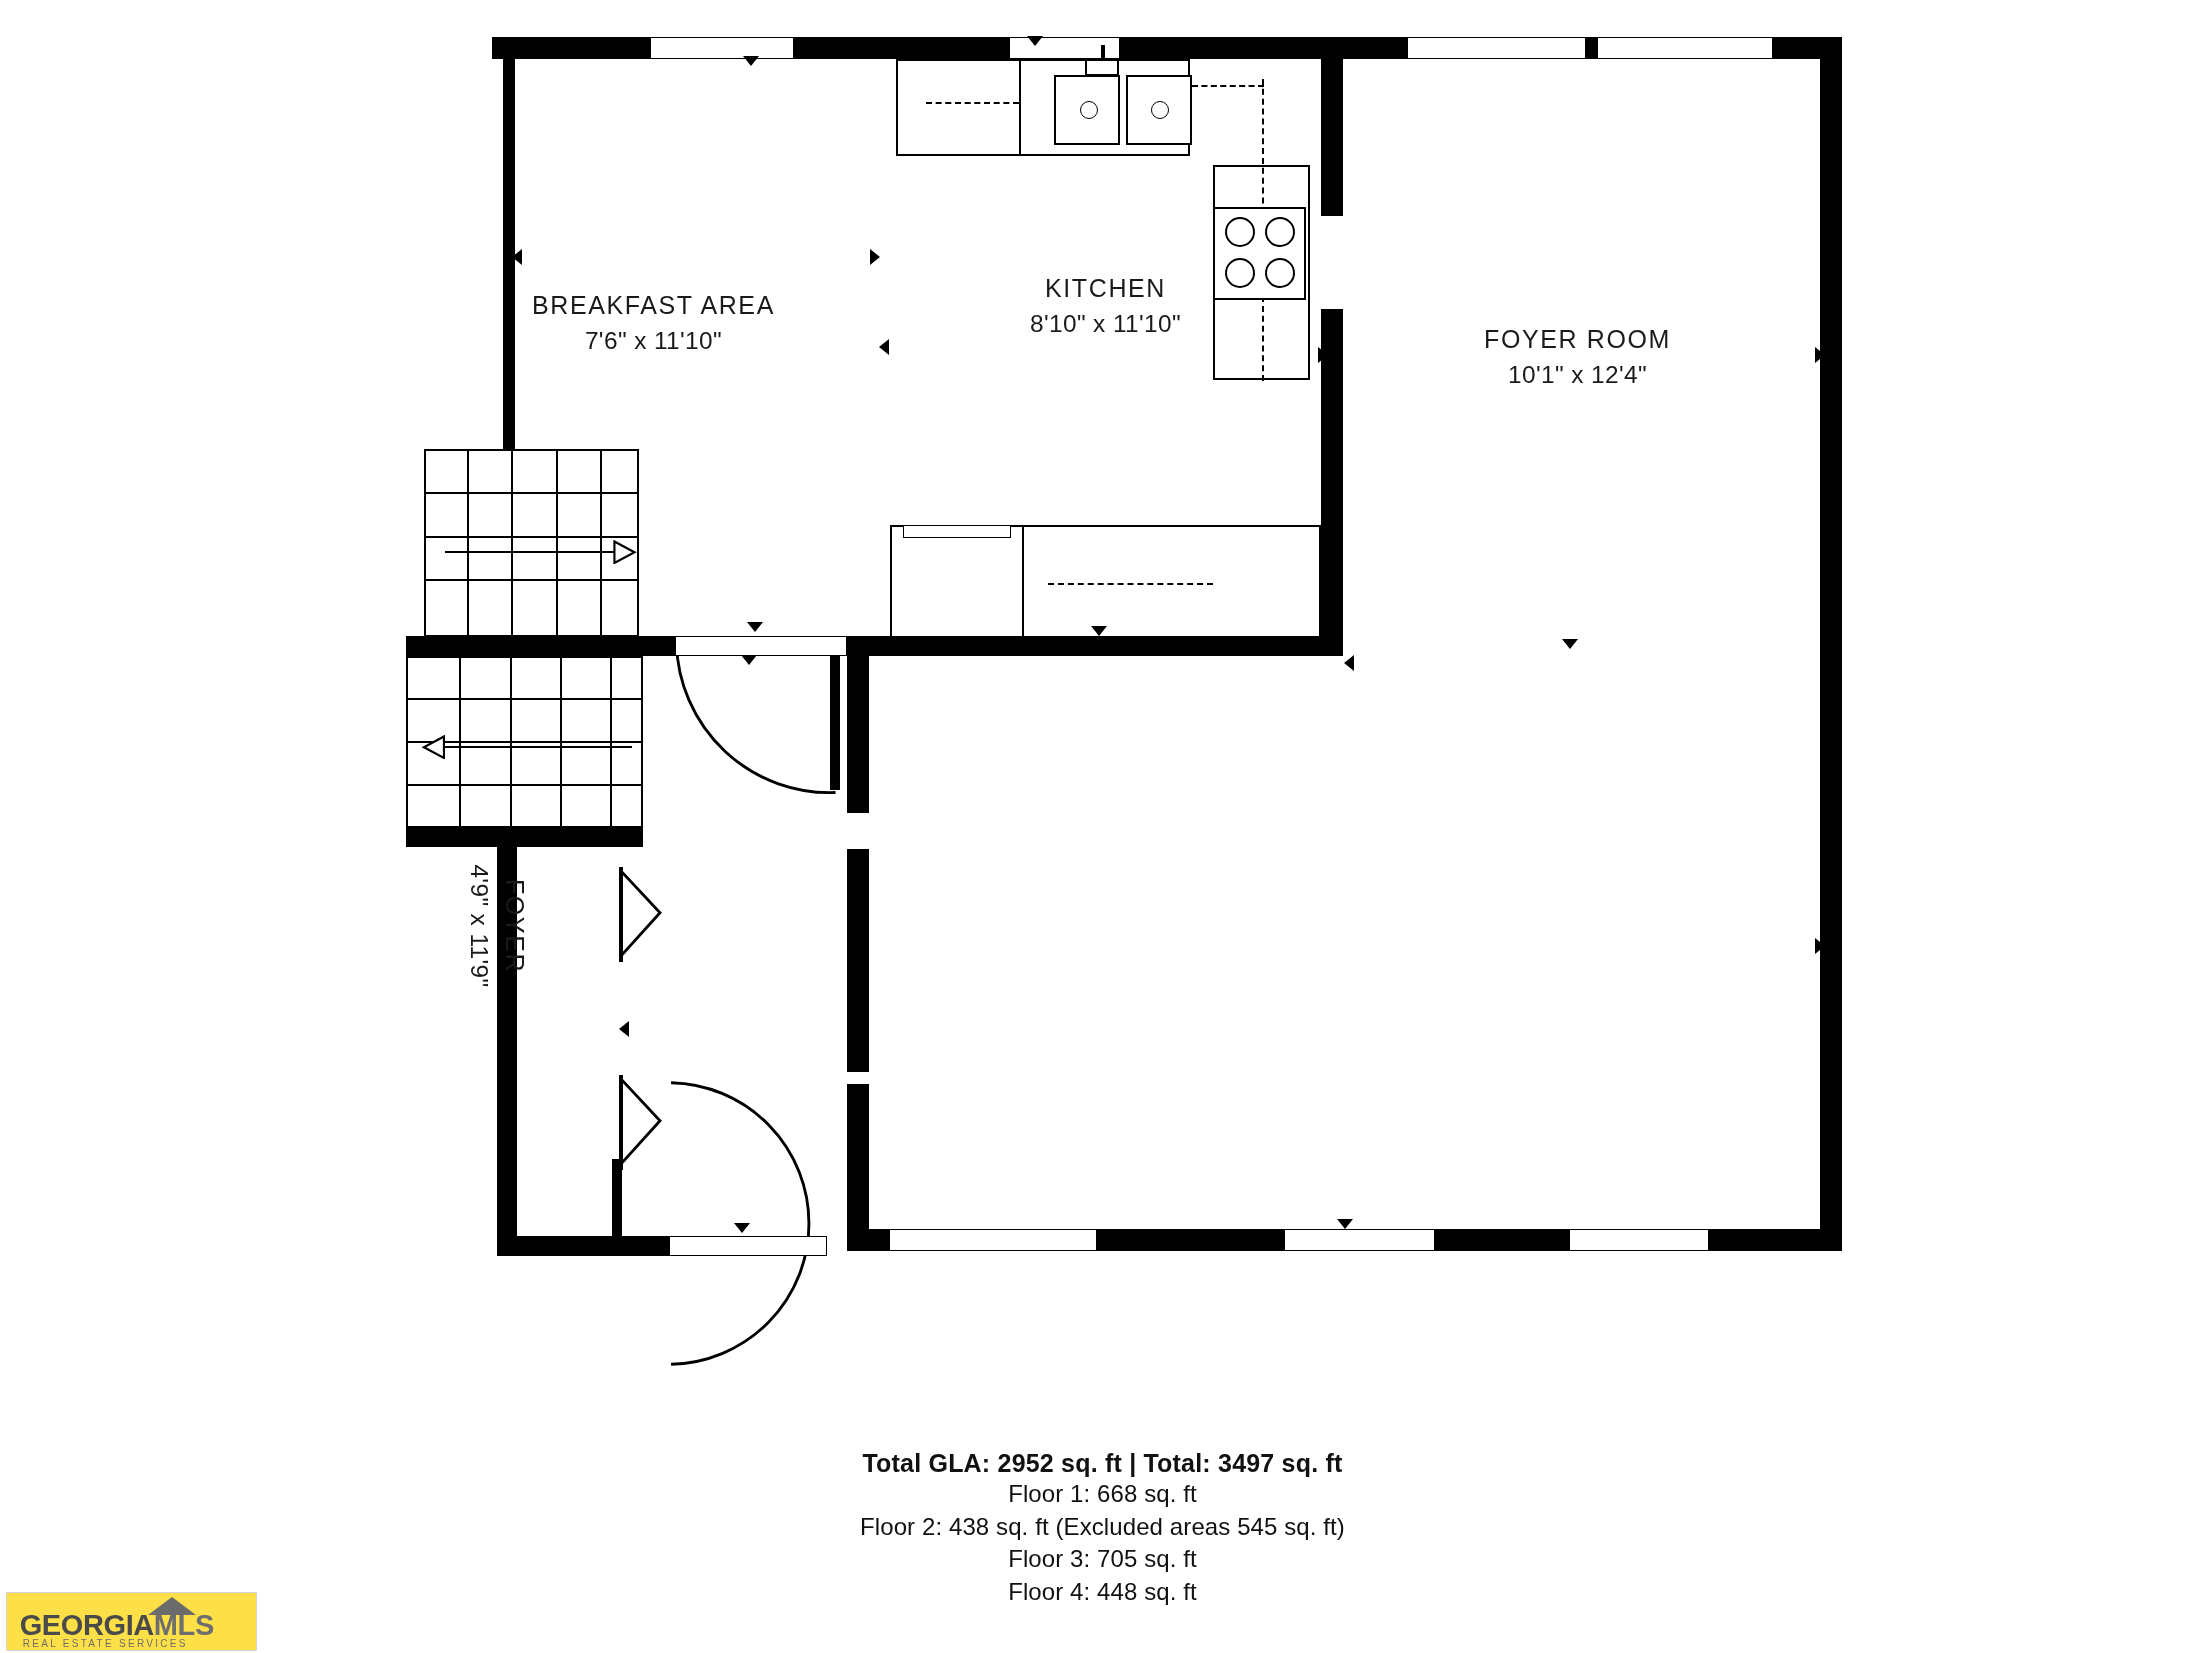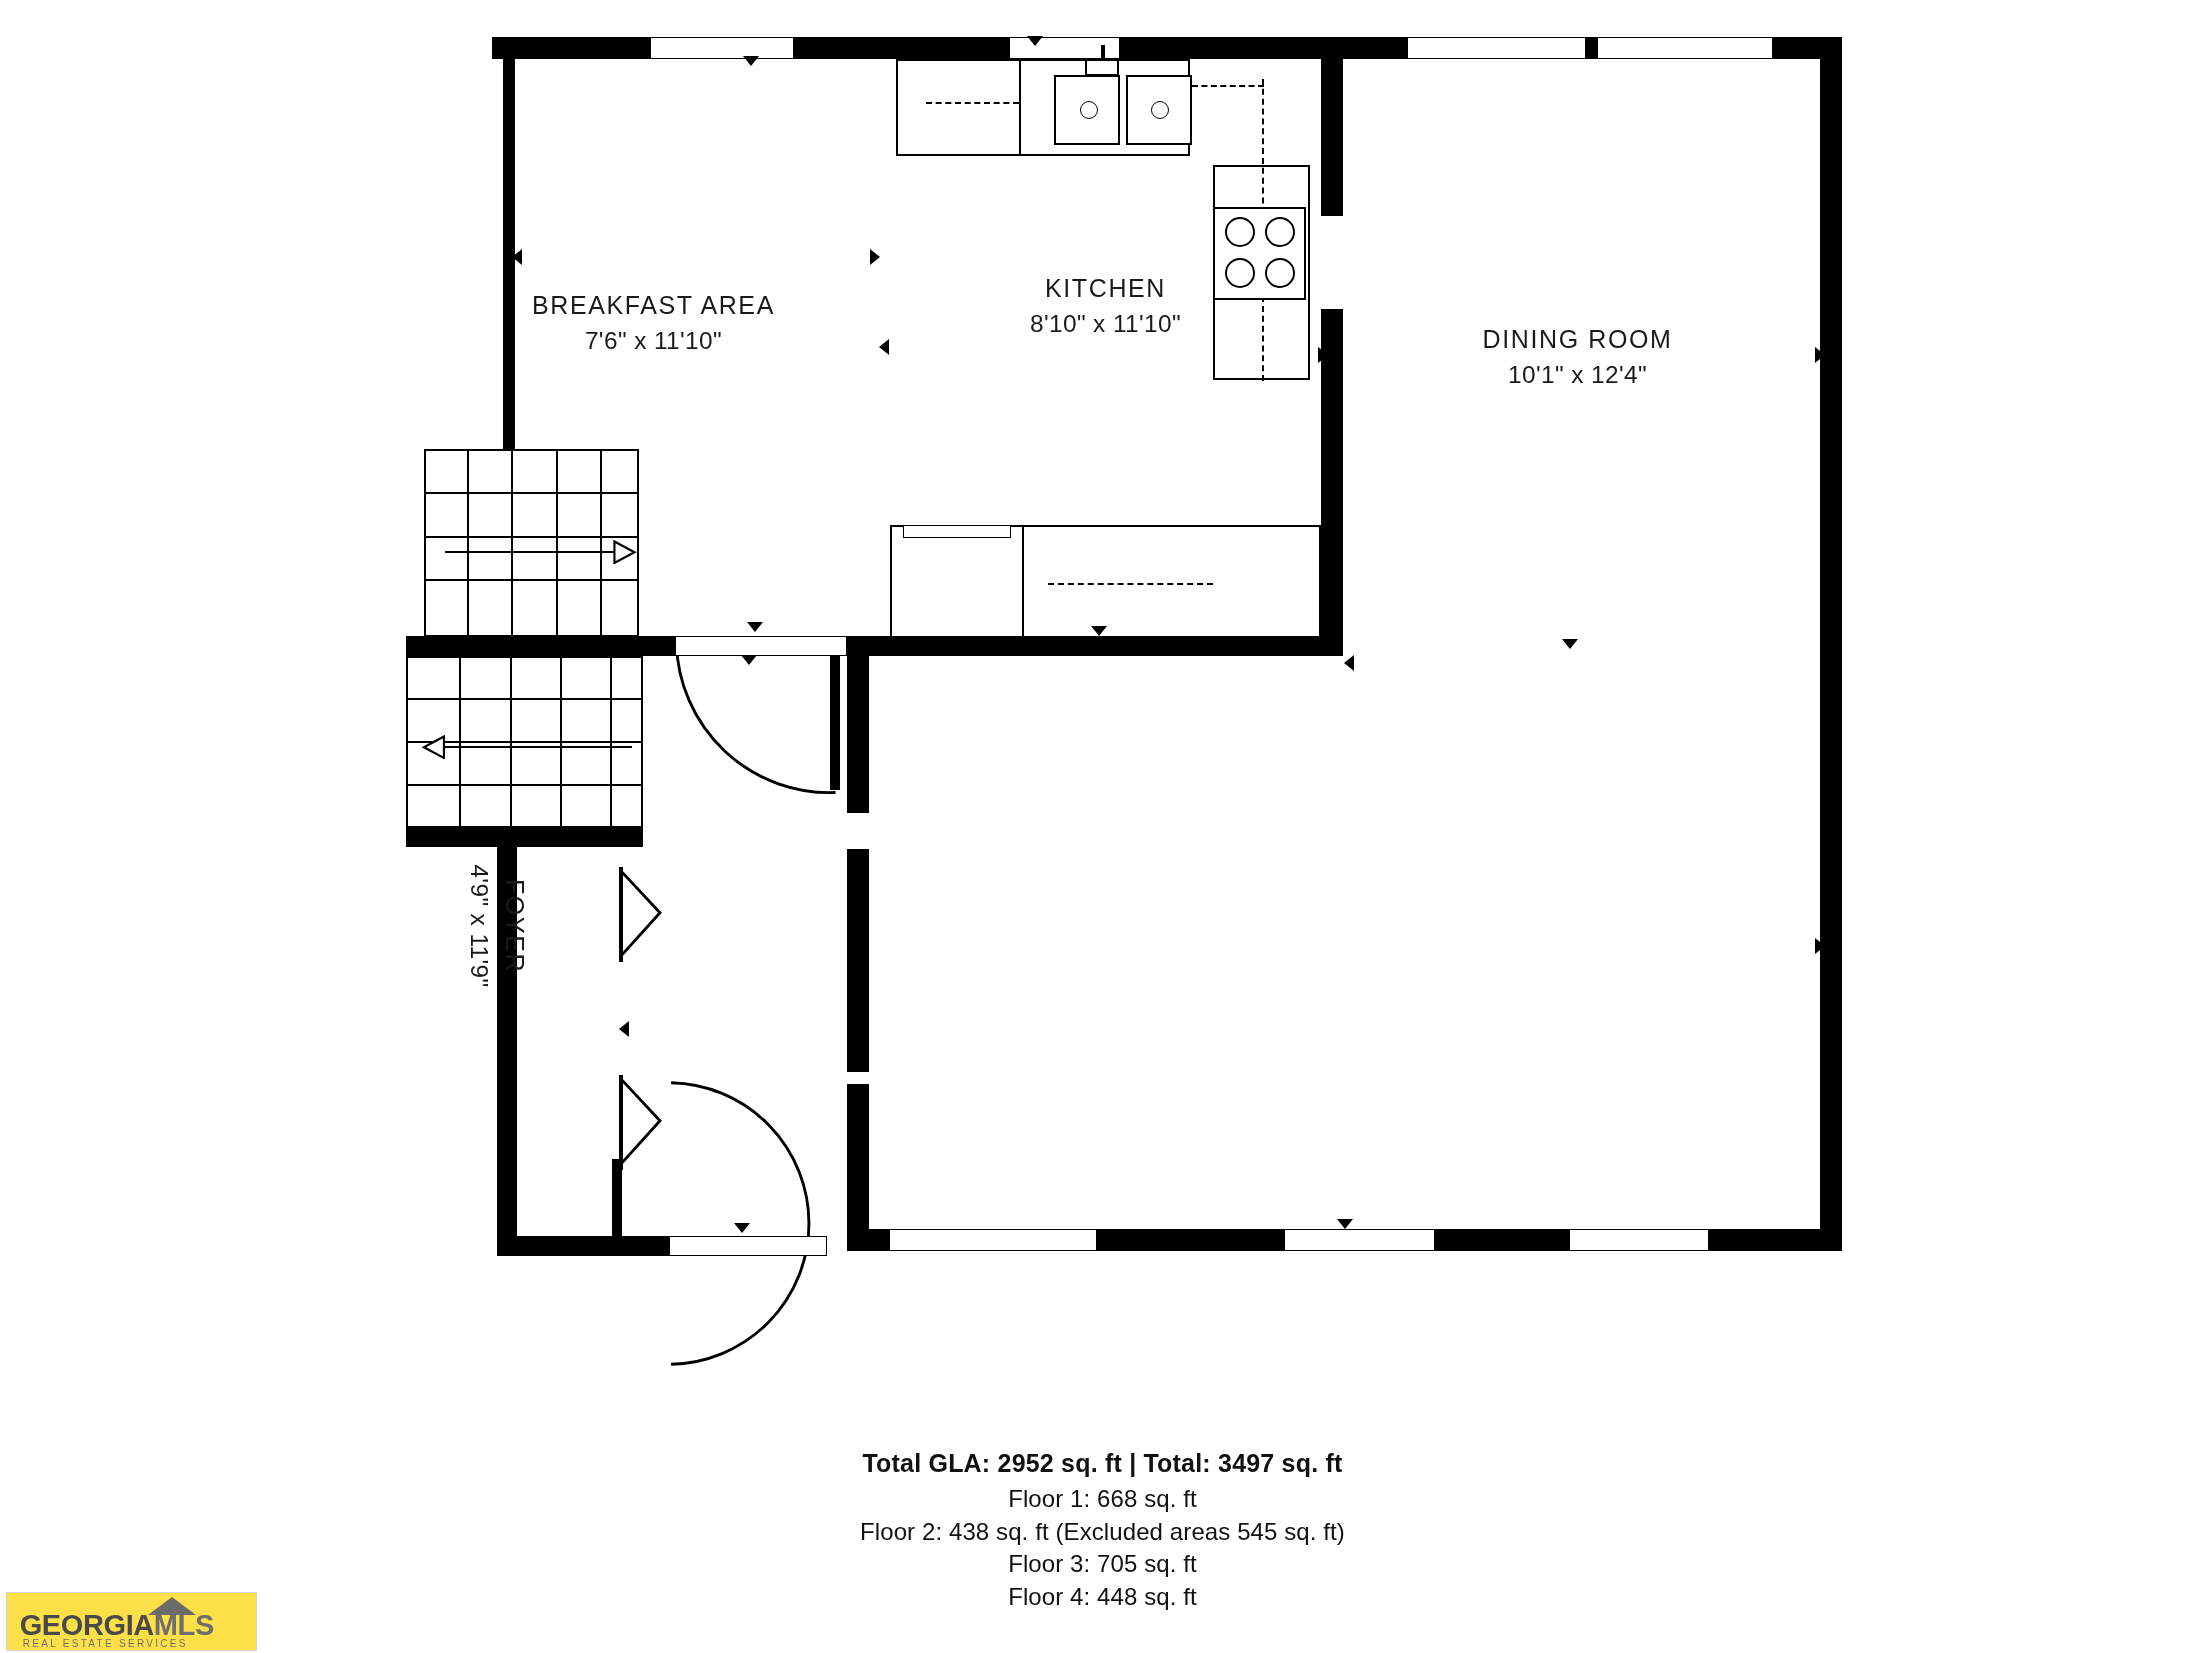--- a/index.html
+++ b/index.html
@@ -143,21 +143,20 @@
     left: 0;
     top: 1449px;
     width: 2205px;
     text-align: center;
     color: #111111;
   }
   #footer .f-total {
     font-size: 25px;
     font-weight: bold;
     letter-spacing: 0.2px;
-    margin-bottom: 5px;
   }
   #footer .f-line {
     font-size: 24px;
     letter-spacing: 0.1px;
     line-height: 1.36;
   }
   #footer .f-disclaimer {
     font-size: 14.4px;
     letter-spacing: 0.3px;
     margin-top: 21.5px;
@@ -347,21 +346,21 @@
     <span class="rname">BREAKFAST AREA</span>
     <span class="rdim">7'6" x 11'10"</span>
   </div>
 
   <div class="room-label" style="left:883px; top:272px; width:445px;">
     <span class="rname">KITCHEN</span>
     <span class="rdim">8'10" x 11'10"</span>
   </div>
 
   <div class="room-label" style="left:1355px; top:323px; width:445px;">
-    <span class="rname">DINING ROOM</span>
+    <span class="rname">FOYER ROOM</span>
     <span class="rdim">10'1" x 12'4"</span>
   </div>
 
 
   <div class="room-label vertical" style="left:531px; top:926px; width:302px; transform: rotate(90deg) translate(-50%, 0); transform-origin: 0 0;">
     <span class="rname">FOYER</span>
     <span class="rdim">4'9" x 11'9"</span>
   </div>
 
   <div id="footer">

